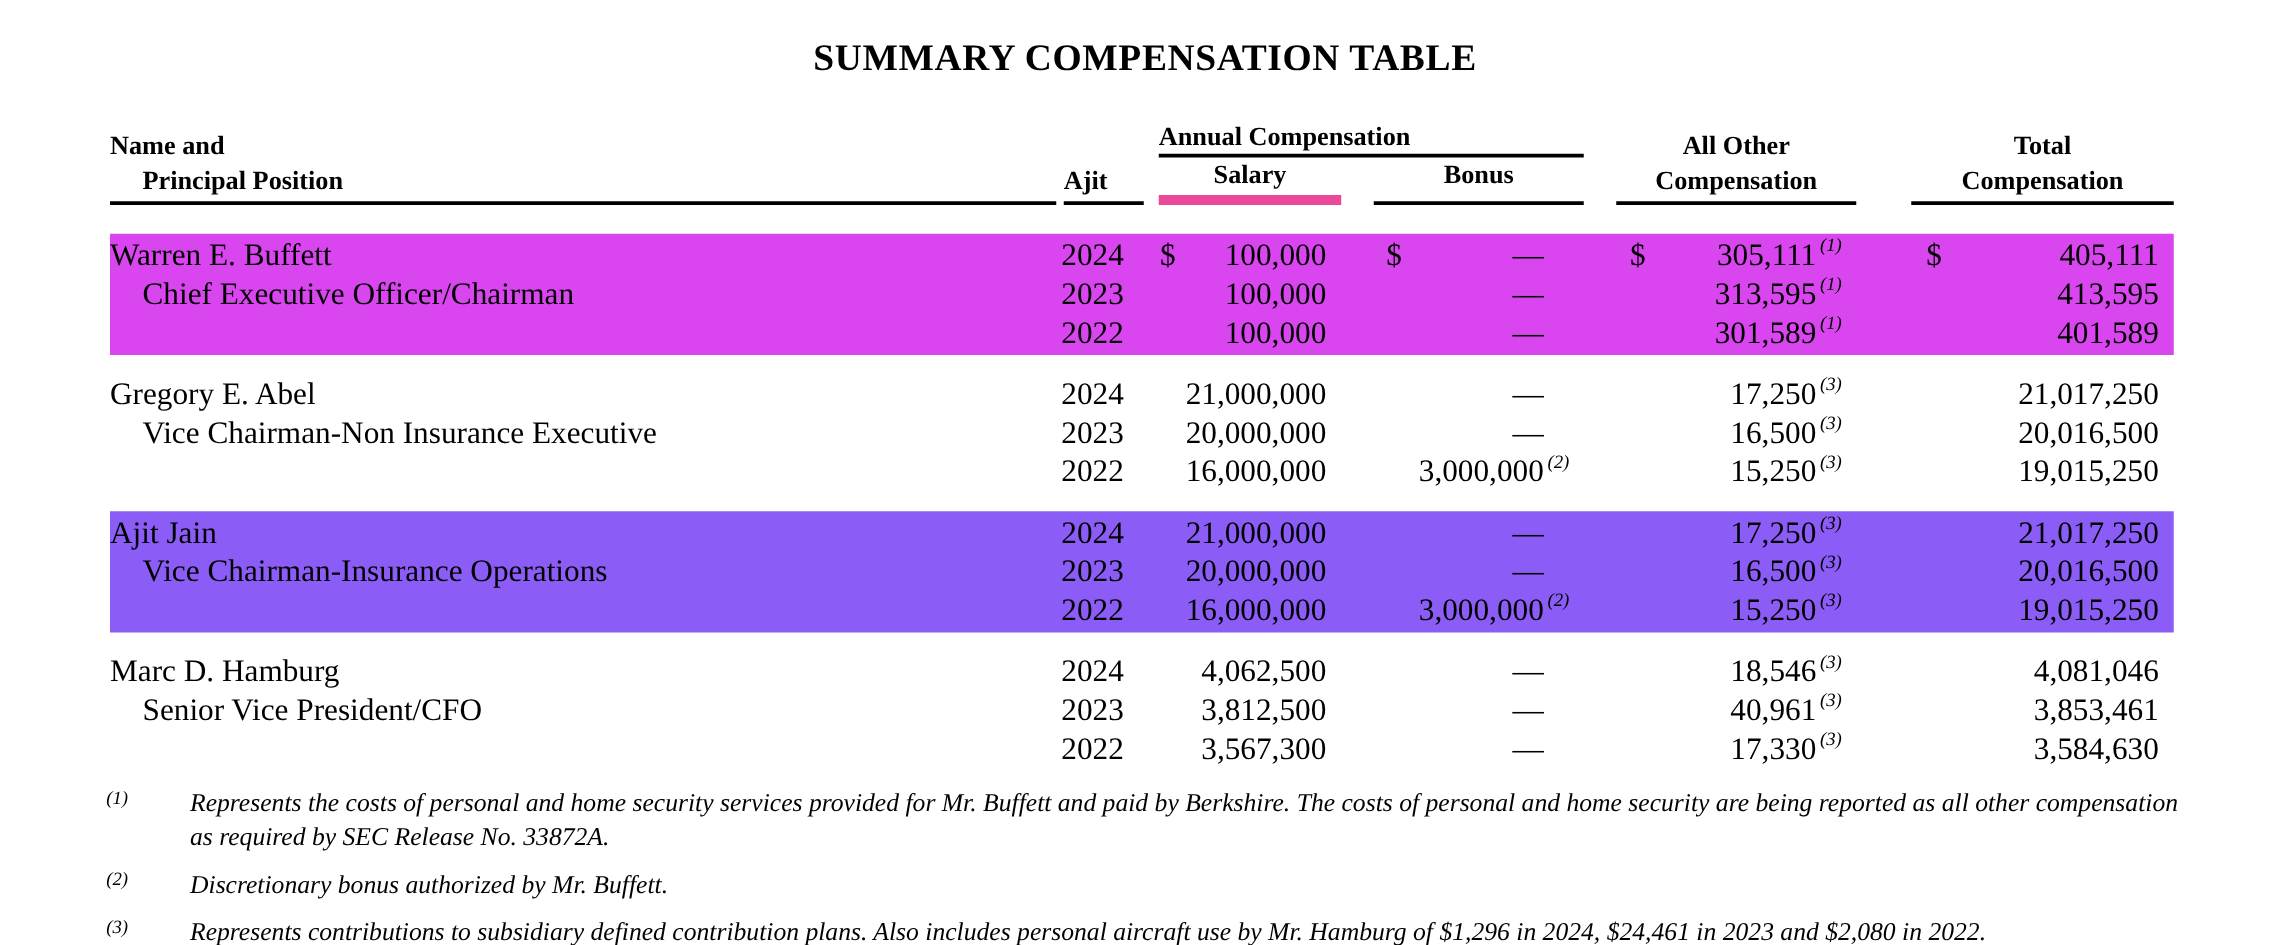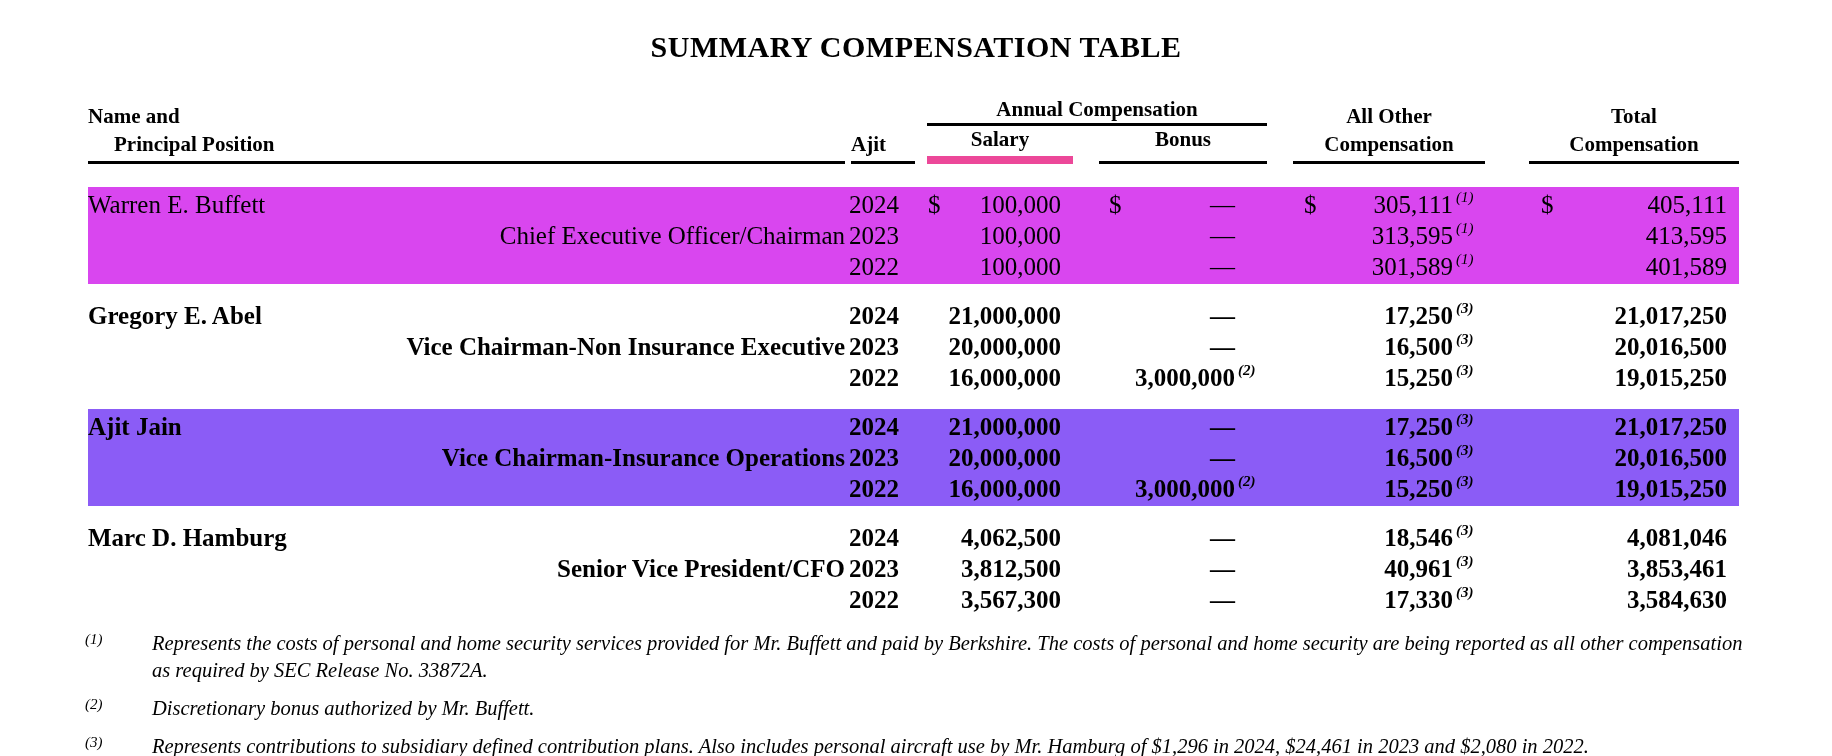--- a/index.html
+++ b/index.html
@@ -15,35 +15,35 @@
   }
   .tbl { position:absolute; left:88px; top:96px; width:1651px; }
 
   
   .thead { display:flex; align-items:flex-end; font-weight:700; font-size:21px; }
   .h-name { width:757px; border-bottom:3px solid #000; padding-bottom:3px; }
   .h-name .l1 { line-height:28px; }
   .h-name .l2 { line-height:28px; padding-left:26px; }
   .h-year { width:64px; margin-left:6px; border-bottom:3px solid #000; padding-bottom:3px; line-height:28px; }
   .h-annual-group { width:340px; margin-left:12px; }
-  .h-annual { text-align:center; line-height:27px; border-bottom:3px solid #000; }
+  .h-annual { text-align:left; line-height:27px; border-bottom:3px solid #000; }
   .h-sb { display:flex; }
   .h-sal { width:146px; text-align:center; line-height:27px; padding-bottom:3px; border-bottom:8px solid #ec4899; }
   .h-gap { width:26px; }
   .h-bon { width:168px; text-align:center; line-height:27px; padding-bottom:3px; border-bottom:3px solid #000; }
   .h-other { width:192px; margin-left:26px; text-align:center; border-bottom:3px solid #000; padding-bottom:3px; line-height:28px; }
   .h-total { width:210px; margin-left:44px; text-align:center; border-bottom:3px solid #000; padding-bottom:3px; line-height:28px; }
 
   
   .tbody { margin-top:23px; font-size:25px; }
   .block { padding:2px 0; }
-  .block + .block { margin-top:14px;font-weight:bold; }
+  .block + .block { margin-top:14px; }
   .row { display:flex; height:31px; line-height:31px; white-space:nowrap; }
   .c-name { width:757px; overflow:hidden; }
-  .c-name.ind { padding-left:38px;text-align:right; }
+  .c-name.ind { padding-left:26px; }
   .c-year { width:64px; margin-left:4px; }
   .money { display:flex; }
   .money .num { flex:1; text-align:right; }
   .money .sup { width:30px; font-size:15px; font-style:italic; line-height:31px;
                 position:relative; top:-7px; padding-left:3px; }
   .c-sal { width:146px; margin-left:12px; padding:0 10px 0 3px; }
   .c-bon { width:168px; margin-left:26px; padding-left:12px; }
   .c-oth { width:192px; margin-left:26px; padding-left:13px; }
   .c-tot { width:210px; margin-left:44px; padding:0 10px 0 14px; }
 

